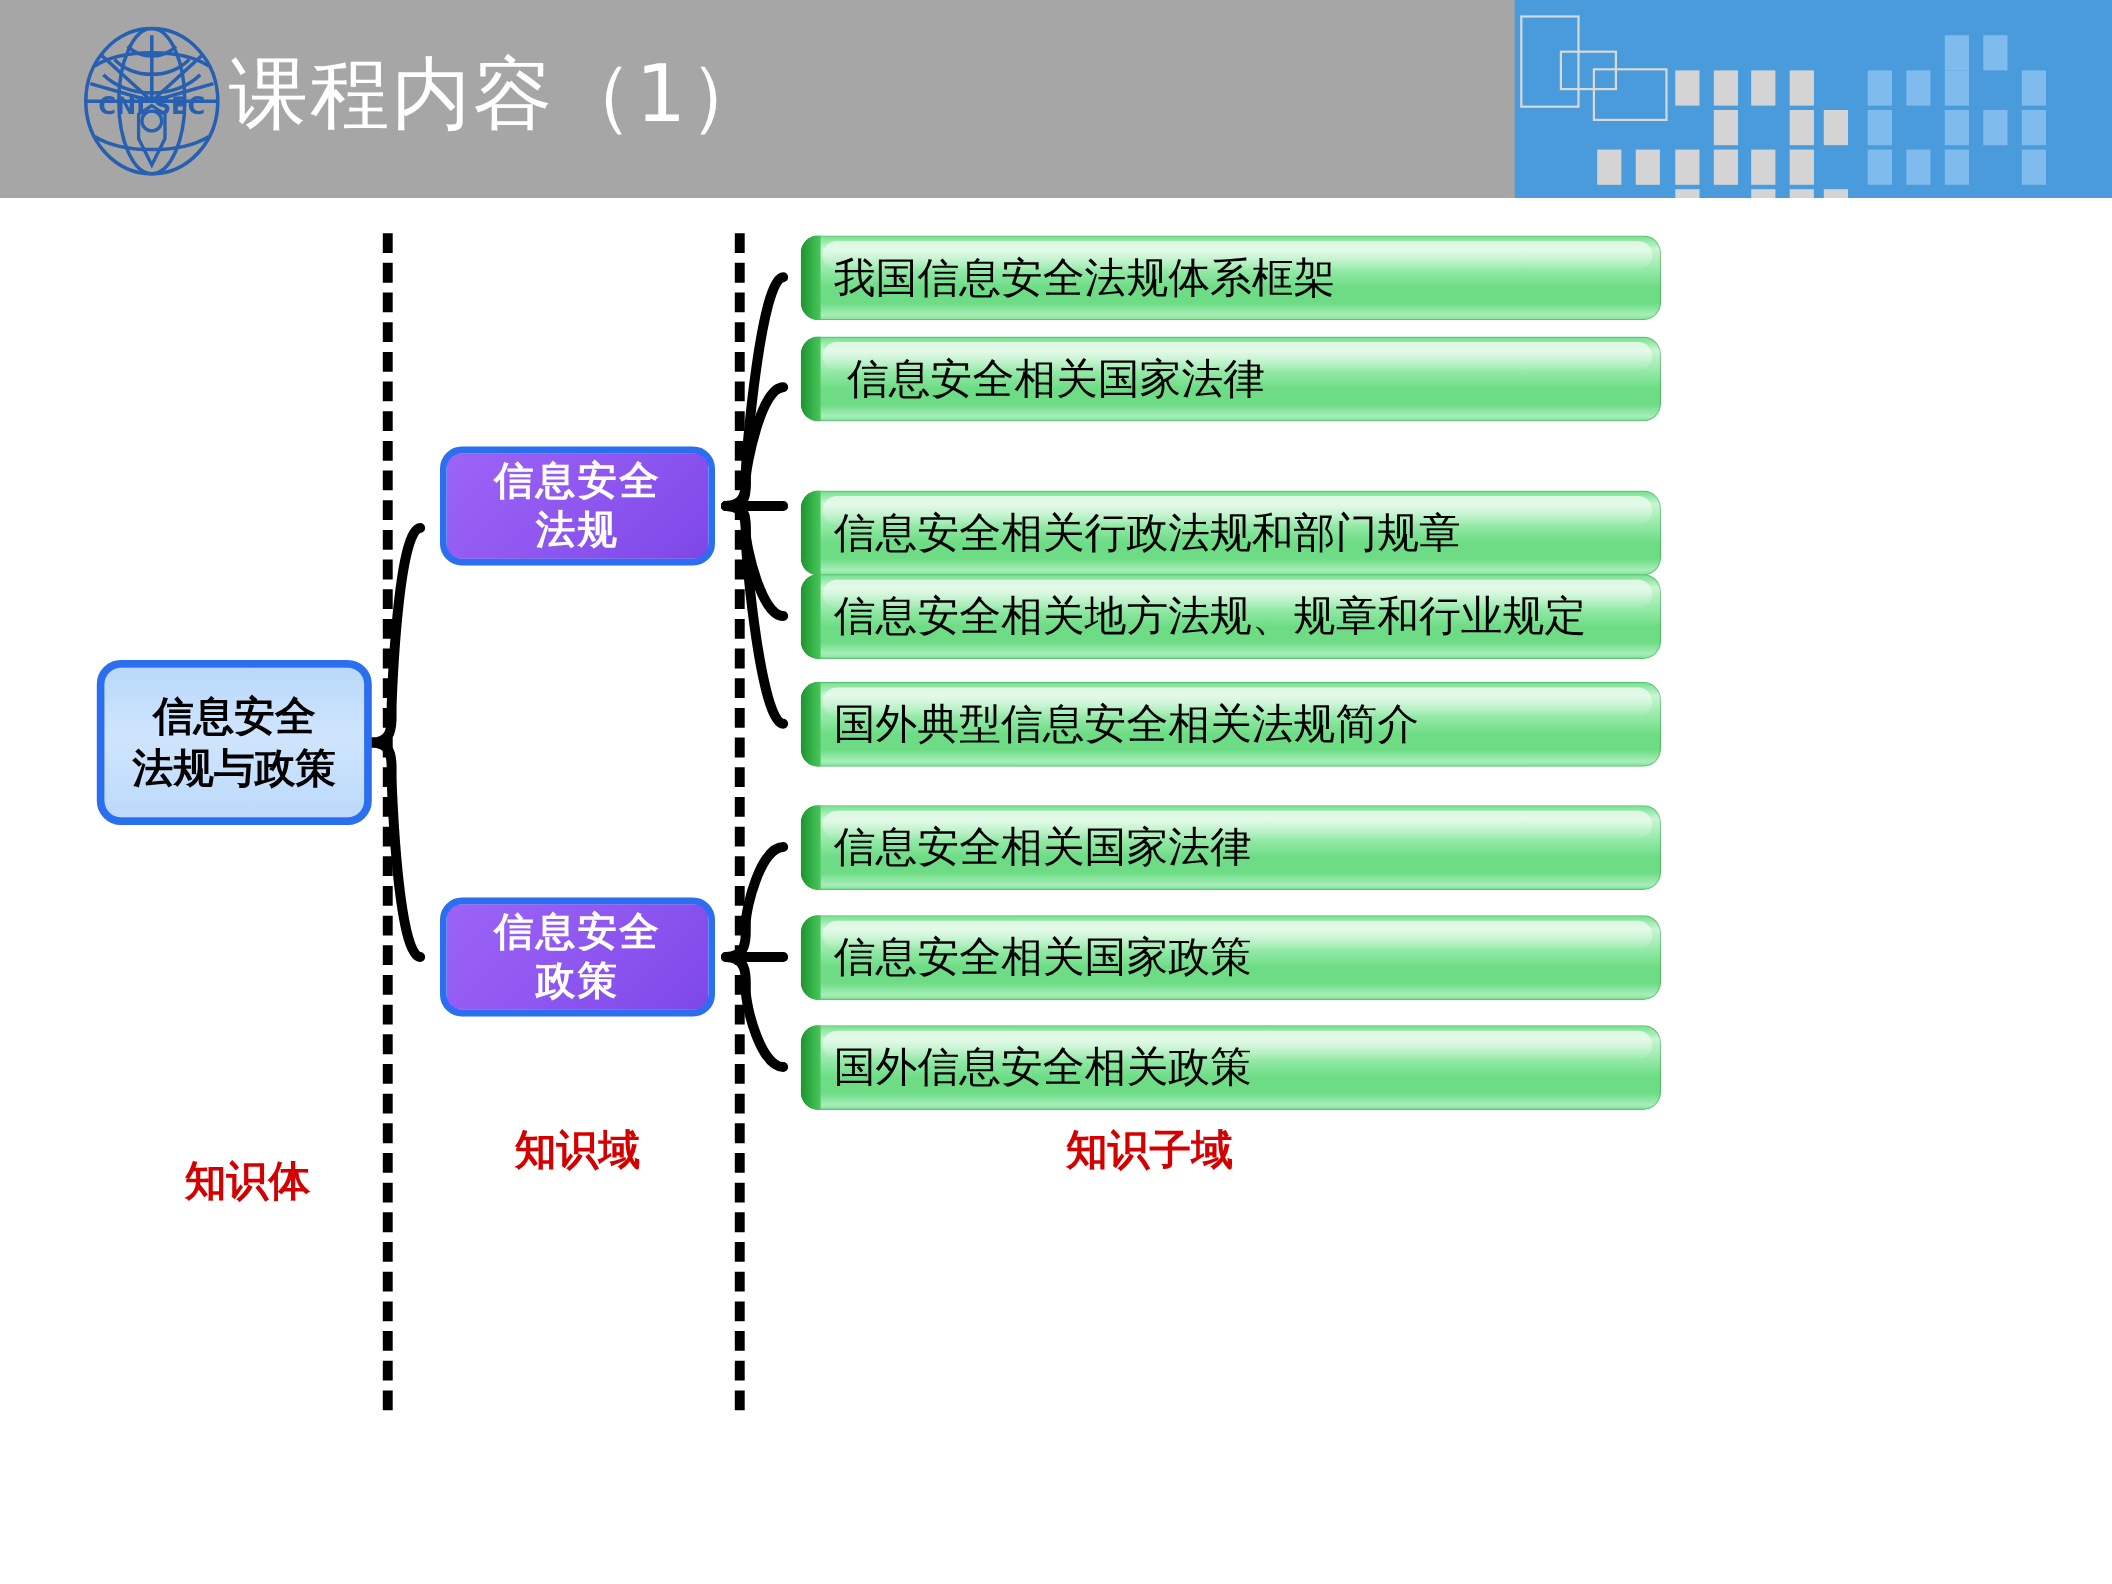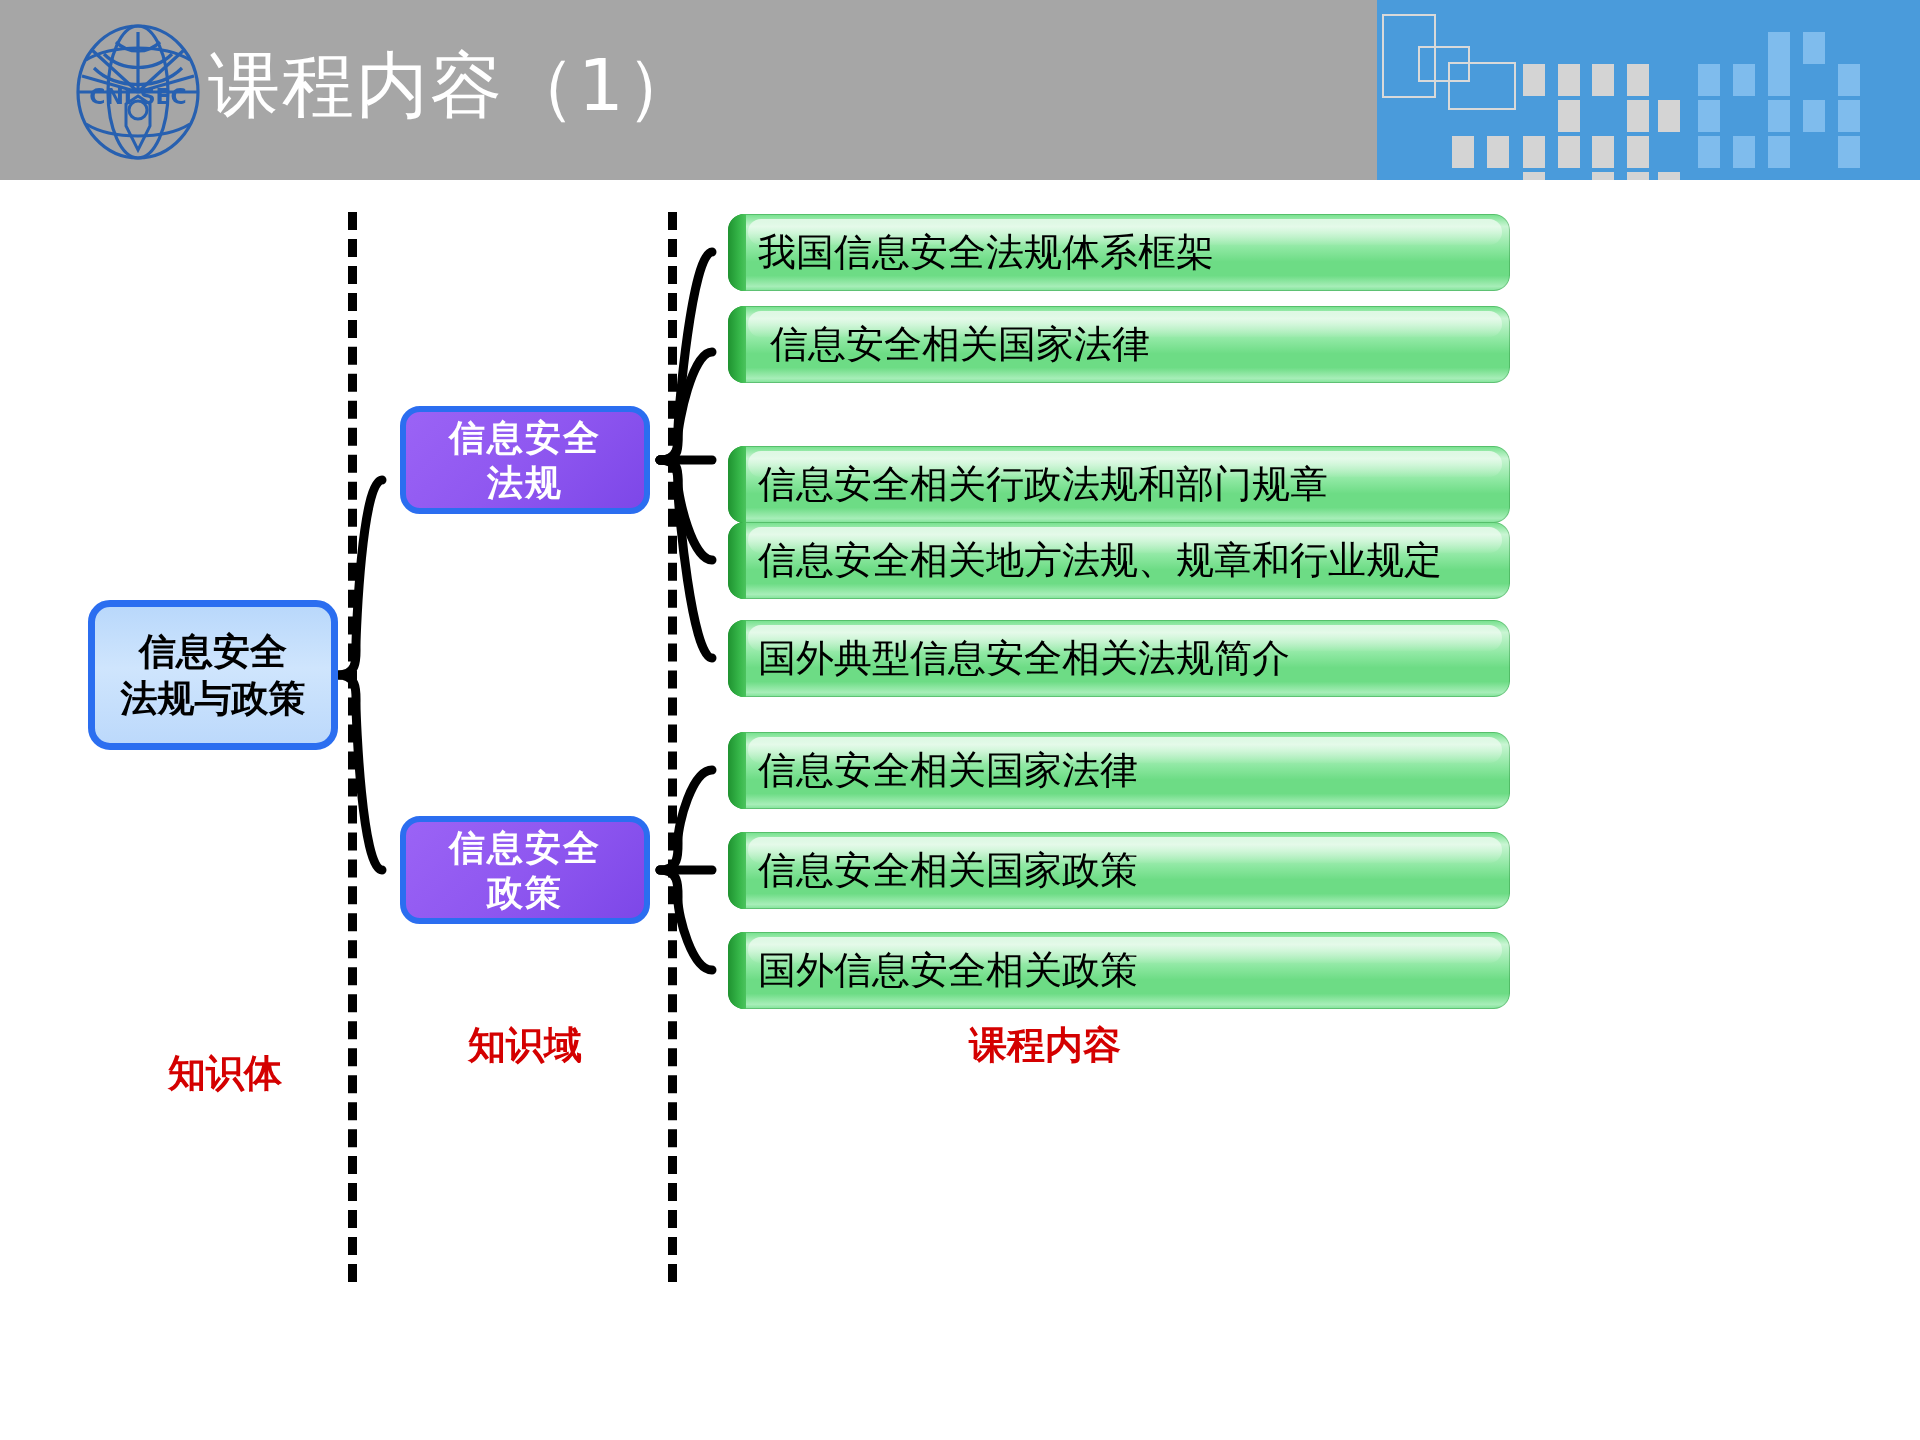--- a/index.html
+++ b/index.html
@@ -348,15 +348,15 @@
     <div class="leaf-text">信息安全相关国家政策</div>
   </div>
   <div class="node-leaf" style="top:752px;">
     <div class="leaf-stripe"></div>
     <div class="leaf-highlight"></div>
     <div class="leaf-text">国外信息安全相关政策</div>
   </div>
 
   <div class="col-caption" style="left:110px; top:868px; width:230px;">知识体</div>
   <div class="col-caption" style="left:410px; top:840px; width:230px;">知识域</div>
-  <div class="col-caption" style="left:930px; top:840px; width:230px;">课程内容</div>
+  <div class="col-caption" style="left:930px; top:840px; width:230px;">知识子域</div>
 
 </div>
 
 </body></html>

